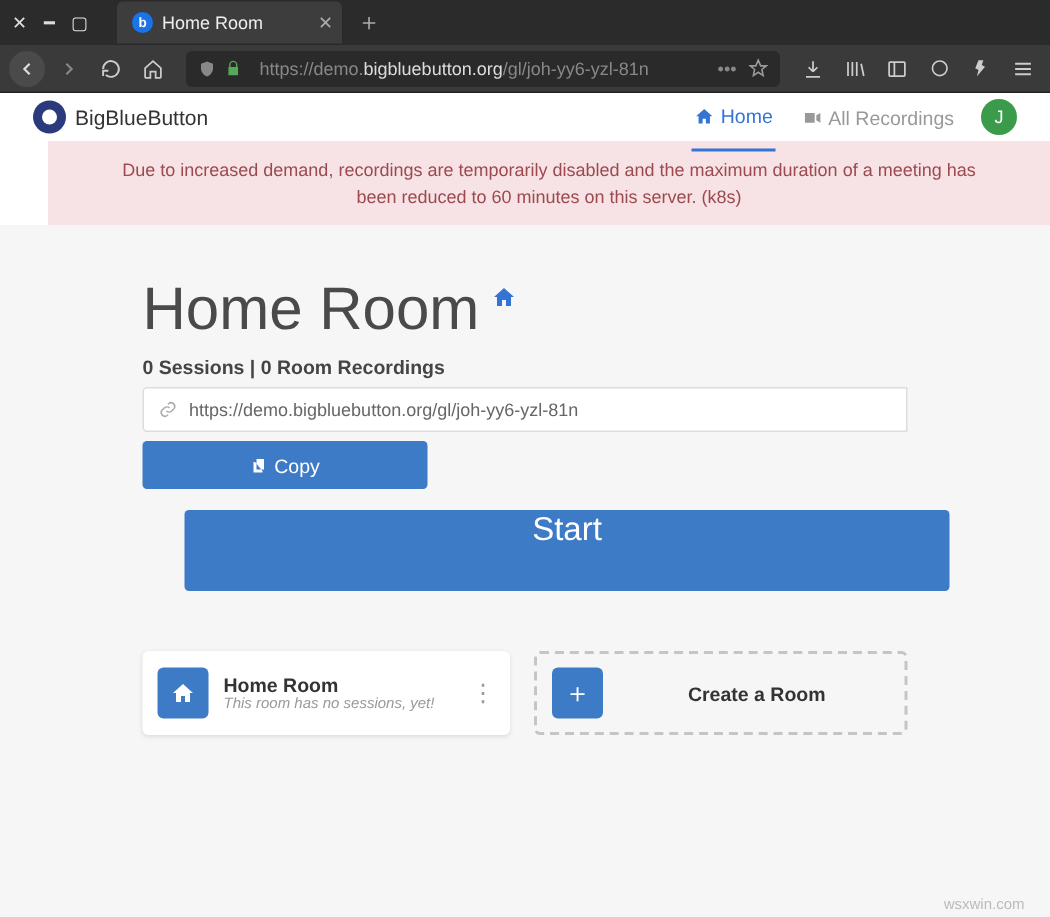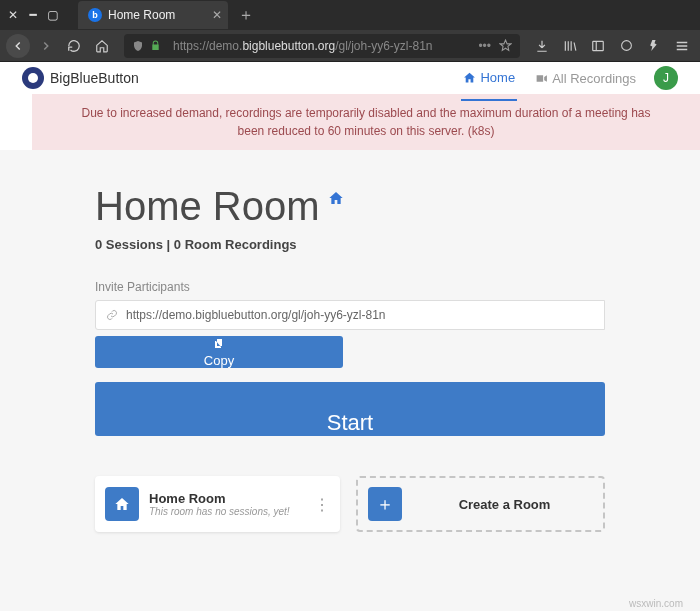--- a/index.html
+++ b/index.html
@@ -33,22 +33,22 @@
   
   .content { padding:34px 0 0 0; background:#f6f6f6; }
   .inner { width:510px; margin:0 auto; }
   .room-title { display:flex; align-items:flex-start; gap:8px;}
   .room-title h1 { font-size:40px; font-weight:400; color:#4a4a4a; }
   .room-title .hicon { color:#3474d4; font-size:16px; margin-top:6px;}
   .subt { font-size:13px; font-weight:600; color:#444; margin-top:8px;}
   .invite-label{ font-size:12px; color:#888; margin-top:28px;}
   .invite-row { display:flex; margin-top:6px;}
   .invite-input { flex:1; display:flex; align-items:center; gap:8px; background:#fff; border:1px solid #ddd; font-size:12px; color:#666; height:30px; padding:0 10px; border-radius:3px 0 0 3px;}
-  .copy-btn { width:248px; height:32px; background:#3e7bc7;color:#fff; font-size:13px; display:flex;align-items:center;justify-content:center; gap:4px; border-radius:3px; margin-top:6px;flex-direction:column;}
-  .start-btn { width:100%; height:54px; background:#3e7bc7;color:#fff;font-size:22px;display:flex;align-items:flex-end;justify-content:center;border-radius:3px;margin-top:14px;font-weight:500;}
+  .copy-btn { width:190px; height:32px; background:#3e7bc7;color:#fff; font-size:13px; display:flex;align-items:center;justify-content:center; gap:4px; border-radius:3px; margin-top:6px;}
+  .start-btn { width:100%; height:54px; background:#3e7bc7;color:#fff;font-size:22px;display:flex;align-items:flex-start;justify-content:center;border-radius:3px;margin-top:14px;font-weight:500;margin-left:28px;}
   .rooms { display:flex; gap:16px; margin-top:40px;}
   .room-card { flex:1; background:#fff; border-radius:4px; box-shadow:0 1px 3px rgba(0,0,0,0.1); height:56px; display:flex; align-items:center; padding:0 10px; gap:10px; position:relative;}
   .room-card .ricon{ width:34px;height:34px;background:#3e7bc7;border-radius:4px;display:flex;align-items:center;justify-content:center;color:#fff;}
   .room-card .rtitle{font-size:13px;font-weight:600;color:#333;}
   .room-card .rsub{font-size:10px;font-style:italic;color:#999;}
   .room-card .dots{position:absolute;right:10px;color:#999;}
   .create-card { flex:1; border:2px dashed #c5c5c5; border-radius:4px; height:56px; display:flex;align-items:center;padding:0 10px;gap:14px;}
   .create-card .plus{width:34px;height:34px;background:#3e7bc7;border-radius:4px;display:flex;align-items:center;justify-content:center;color:#fff;font-size:18px;}
   .create-card .ctext{font-size:13px;font-weight:600;color:#333;flex:1;text-align:center;}
   .watermark{position:absolute;right:17px;bottom:2px;font-size:10px;color:#bbb;}
@@ -175,21 +175,20 @@
       <div class="room-title">
         <h1>Home Room</h1>
         <span class="hicon">
           <svg width="16" height="16" viewBox="0 0 24 24" fill="#3474d4">
               <path d="M12 3l10 9h-3v9h-5v-6h-4v6H5v-9H2z"></path>
             </svg>
         </span>
       </div>
       <div class="subt">0 Sessions | 0 Room Recordings</div>
 
-      <div class="invite-label">Invite Participants</div>
       <div class="invite-row">
         <div class="invite-input">
           <svg width="12" height="12" viewBox="0 0 24 24" fill="none" stroke="#aaa" stroke-width="2">
               <path d="M10 14a5 5 0 0 0 7 0l3-3a5 5 0 0 0-7-7l-1 1M14 10a5 5 0 0 0-7 0l-3 3a5 5 0 0 0 7 7l1-1"></path>
             </svg>
           <span>https://demo.bigbluebutton.org/gl/joh-yy6-yzl-81n</span>
         </div>
       </div>
       <div class="copy-btn">
         <svg width="12" height="12" viewBox="0 0 24 24" fill="#fff">

